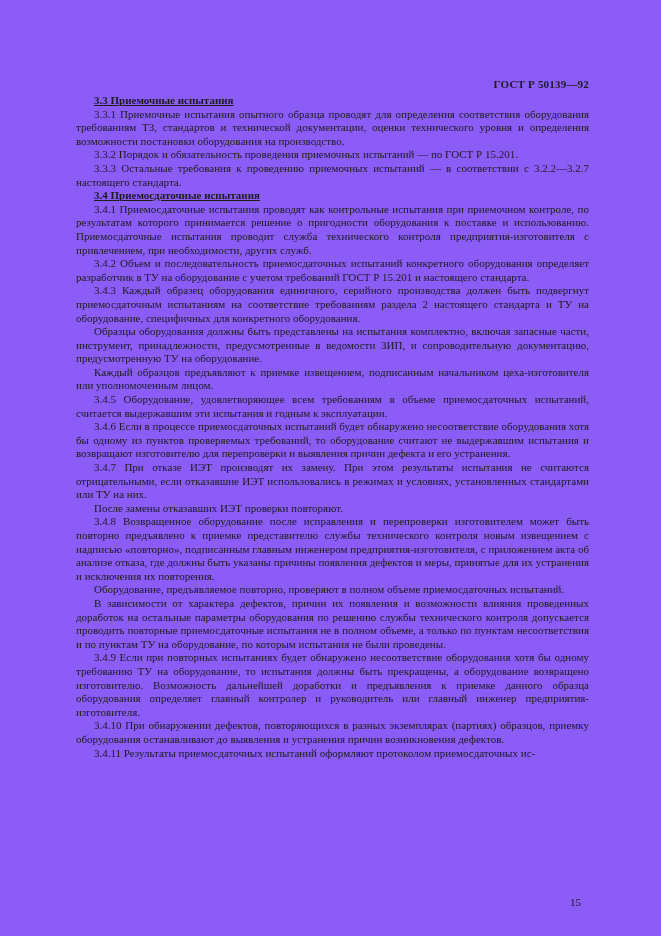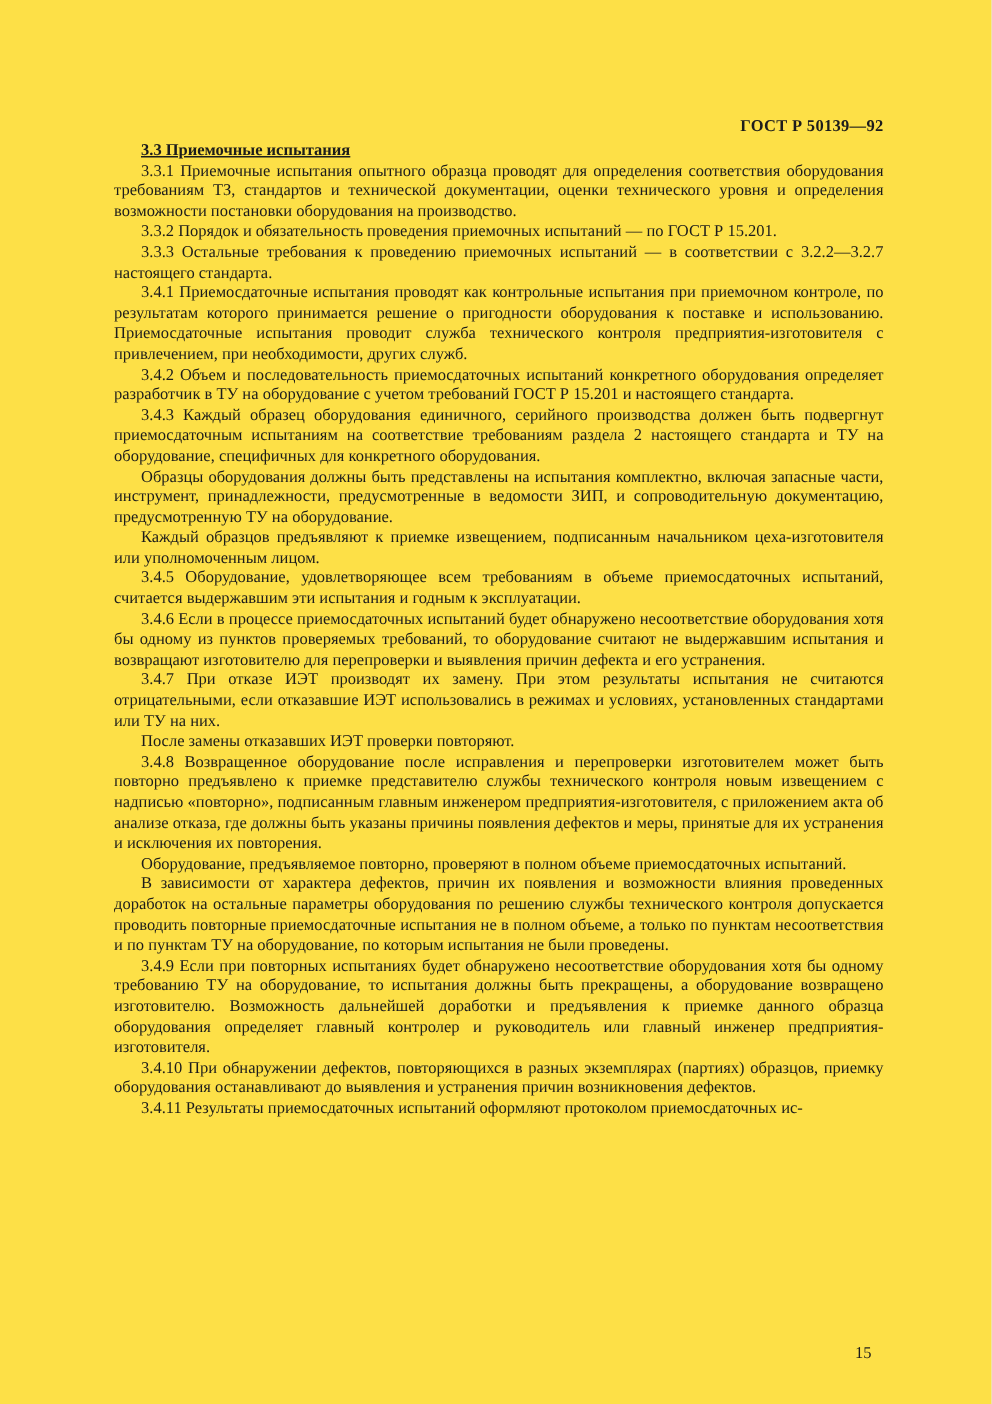--- a/index.html
+++ b/index.html
@@ -4,21 +4,21 @@
 <style>
   html, body {
     margin: 0;
     padding: 0;
     background: #e8e8e8;
   }
   .page {
     position: relative;
     width: 661px;
     height: 936px;
-    background: #fde047;
+    background: #8b5cf6;
     color: #1c1c1c;
     font-family: "Liberation Serif", "DejaVu Serif", serif;
     overflow: hidden;
     box-sizing: border-box;
   }
   .doc-header {
     position: absolute;
     top: 78px;
     right: 72px;
     font-size: 11px;
@@ -57,20 +57,21 @@
 <body>
 
 <div class="page">
   <div class="doc-header">ГОСТ Р 50139—92</div>
 
   <div class="doc-body">
       <p class="para heading">3.3 Приемочные испытания</p>
       <p class="para">3.3.1 Приемочные испытания опытного образца проводят для определения соответствия оборудования требованиям ТЗ, стандартов и технической документации, оценки технического уровня и определения возможности постановки оборудования на производство.</p>
       <p class="para">3.3.2 Порядок и обязательность проведения приемочных испытаний — по ГОСТ Р 15.201.</p>
       <p class="para">3.3.3 Остальные требования к проведению приемочных испытаний — в соответствии с 3.2.2—3.2.7 настоящего стандарта.</p>
+      <p class="para heading">3.4 Приемосдаточные испытания</p>
       <p class="para">3.4.1 Приемосдаточные испытания проводят как контрольные испытания при приемочном контроле, по результатам которого принимается решение о пригодности оборудования к поставке и использованию. Приемосдаточные испытания проводит служба технического контроля предприятия-изготовителя с привлечением, при необходимости, других служб.</p>
       <p class="para">3.4.2 Объем и последовательность приемосдаточных испытаний конкретного оборудования определяет разработчик в ТУ на оборудование с учетом требований ГОСТ Р 15.201 и настоящего стандарта.</p>
       <p class="para">3.4.3 Каждый образец оборудования единичного, серийного производства должен быть подвергнут приемосдаточным испытаниям на соответствие требованиям раздела 2 настоящего стандарта и ТУ на оборудование, специфичных для конкретного оборудования.</p>
       <p class="para">Образцы оборудования должны быть представлены на испытания комплектно, включая запасные части, инструмент, принадлежности, предусмотренные в ведомости ЗИП, и сопроводительную документацию, предусмотренную ТУ на оборудование.</p>
       <p class="para">Каждый образцов предъявляют к приемке извещением, подписанным начальником цеха-изготовителя или уполномоченным лицом.</p>
       <p class="para">3.4.5 Оборудование, удовлетворяющее всем требованиям в объеме приемосдаточных испытаний, считается выдержавшим эти испытания и годным к эксплуатации.</p>
       <p class="para">3.4.6 Если в процессе приемосдаточных испытаний будет обнаружено несоответствие оборудования хотя бы одному из пунктов проверяемых требований, то оборудование считают не выдержавшим испытания и возвращают изготовителю для перепроверки и выявления причин дефекта и его устранения.</p>
       <p class="para">3.4.7 При отказе ИЭТ производят их замену. При этом результаты испытания не считаются отрицательными, если отказавшие ИЭТ использовались в режимах и условиях, установленных стандартами или ТУ на них.</p>
       <p class="para">После замены отказавших ИЭТ проверки повторяют.</p>
       <p class="para">3.4.8 Возвращенное оборудование после исправления и перепроверки изготовителем может быть повторно предъявлено к приемке представителю службы технического контроля новым извещением с надписью «повторно», подписанным главным инженером предприятия-изготовителя, с приложением акта об анализе отказа, где должны быть указаны причины появления дефектов и меры, принятые для их устранения и исключения их повторения.</p>

